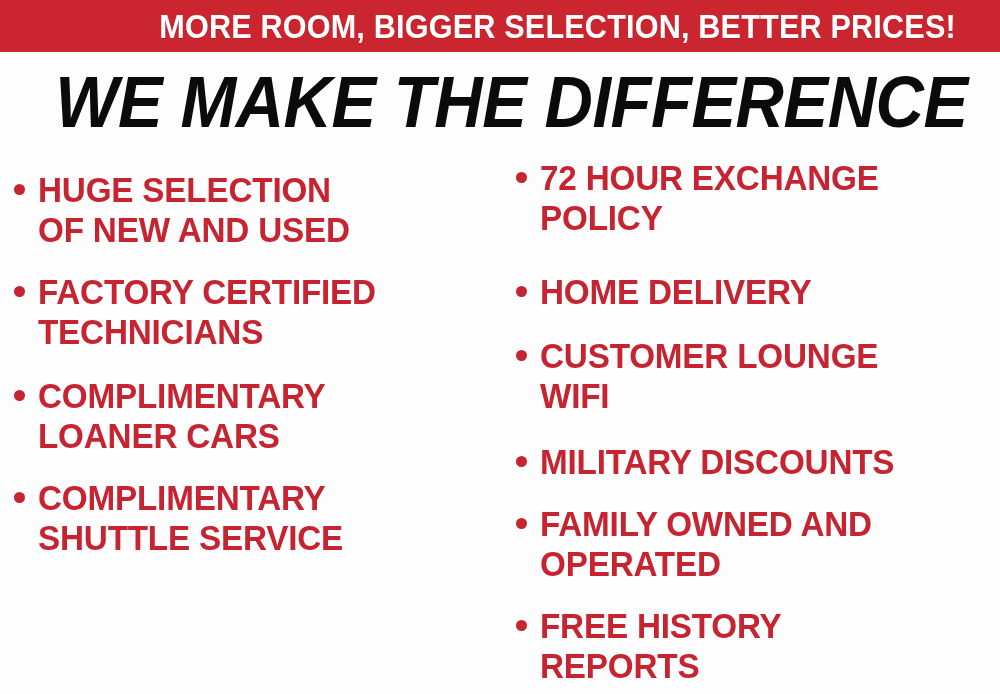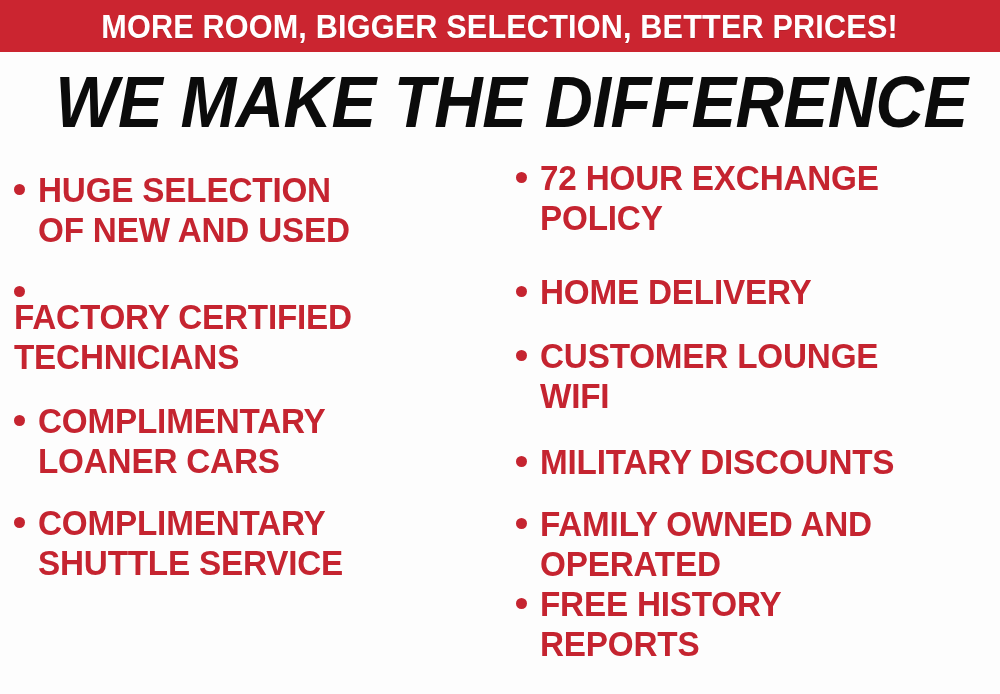--- a/index.html
+++ b/index.html
@@ -18,21 +18,21 @@
   
   #banner {
     position: absolute;
     left: 0;
     top: 0;
     width: 1000px;
     height: 52px;
     background: #cb2530;
     display: flex;
     align-items: center;
-    justify-content: center;
+    justify-content: flex-end;
   }
   #banner-text {
     color: #ffffff;
     font-family: "Liberation Sans Narrow", "Liberation Sans", sans-serif;
     font-weight: bold;
     font-size: 34px;
     line-height: 34px;
     letter-spacing: 0.2px;
     transform: scaleX(0.90);
     transform-origin: center center;
@@ -103,30 +103,30 @@
     line-height: 40px;
     letter-spacing: -0.2px;
     transform: scaleX(0.95);
     transform-origin: left center;
     white-space: nowrap;
   }
 
   
   #column-left  .bullet-item[data-index="0"] { margin-top: 12px; }
   #column-left  .bullet-item[data-index="1"] { margin-top: 24px; }
-  #column-left  .bullet-item[data-index="2"] { margin-top: 22px; flex-direction: column; }
+  #column-left  .bullet-item[data-index="2"] { margin-top: 22px; }
   #column-left  .bullet-item[data-index="3"] { margin-top: 24px; }
   #column-left  .bullet-item[data-index="4"] { margin-top: 22px; }
 
   #column-right .bullet-item[data-index="0"] { margin-top: 0px; }
   #column-right .bullet-item[data-index="1"] { margin-top: 34px; }
   #column-right .bullet-item[data-index="2"] { margin-top: 24px; }
   #column-right .bullet-item[data-index="3"] { margin-top: 26px; }
   #column-right .bullet-item[data-index="4"] { margin-top: 22px; }
-  #column-right .bullet-item[data-index="5"] { }
+  #column-right .bullet-item[data-index="5"] { margin-top: 22px; }
 </style>
 </head>
 <body>
 
 <div id="banner">
   <div id="banner-text">MORE ROOM, BIGGER SELECTION, BETTER PRICES!</div>
 </div>
 
 <div id="headline">
   <div id="headline-text">WE MAKE THE DIFFERENCE</div>

